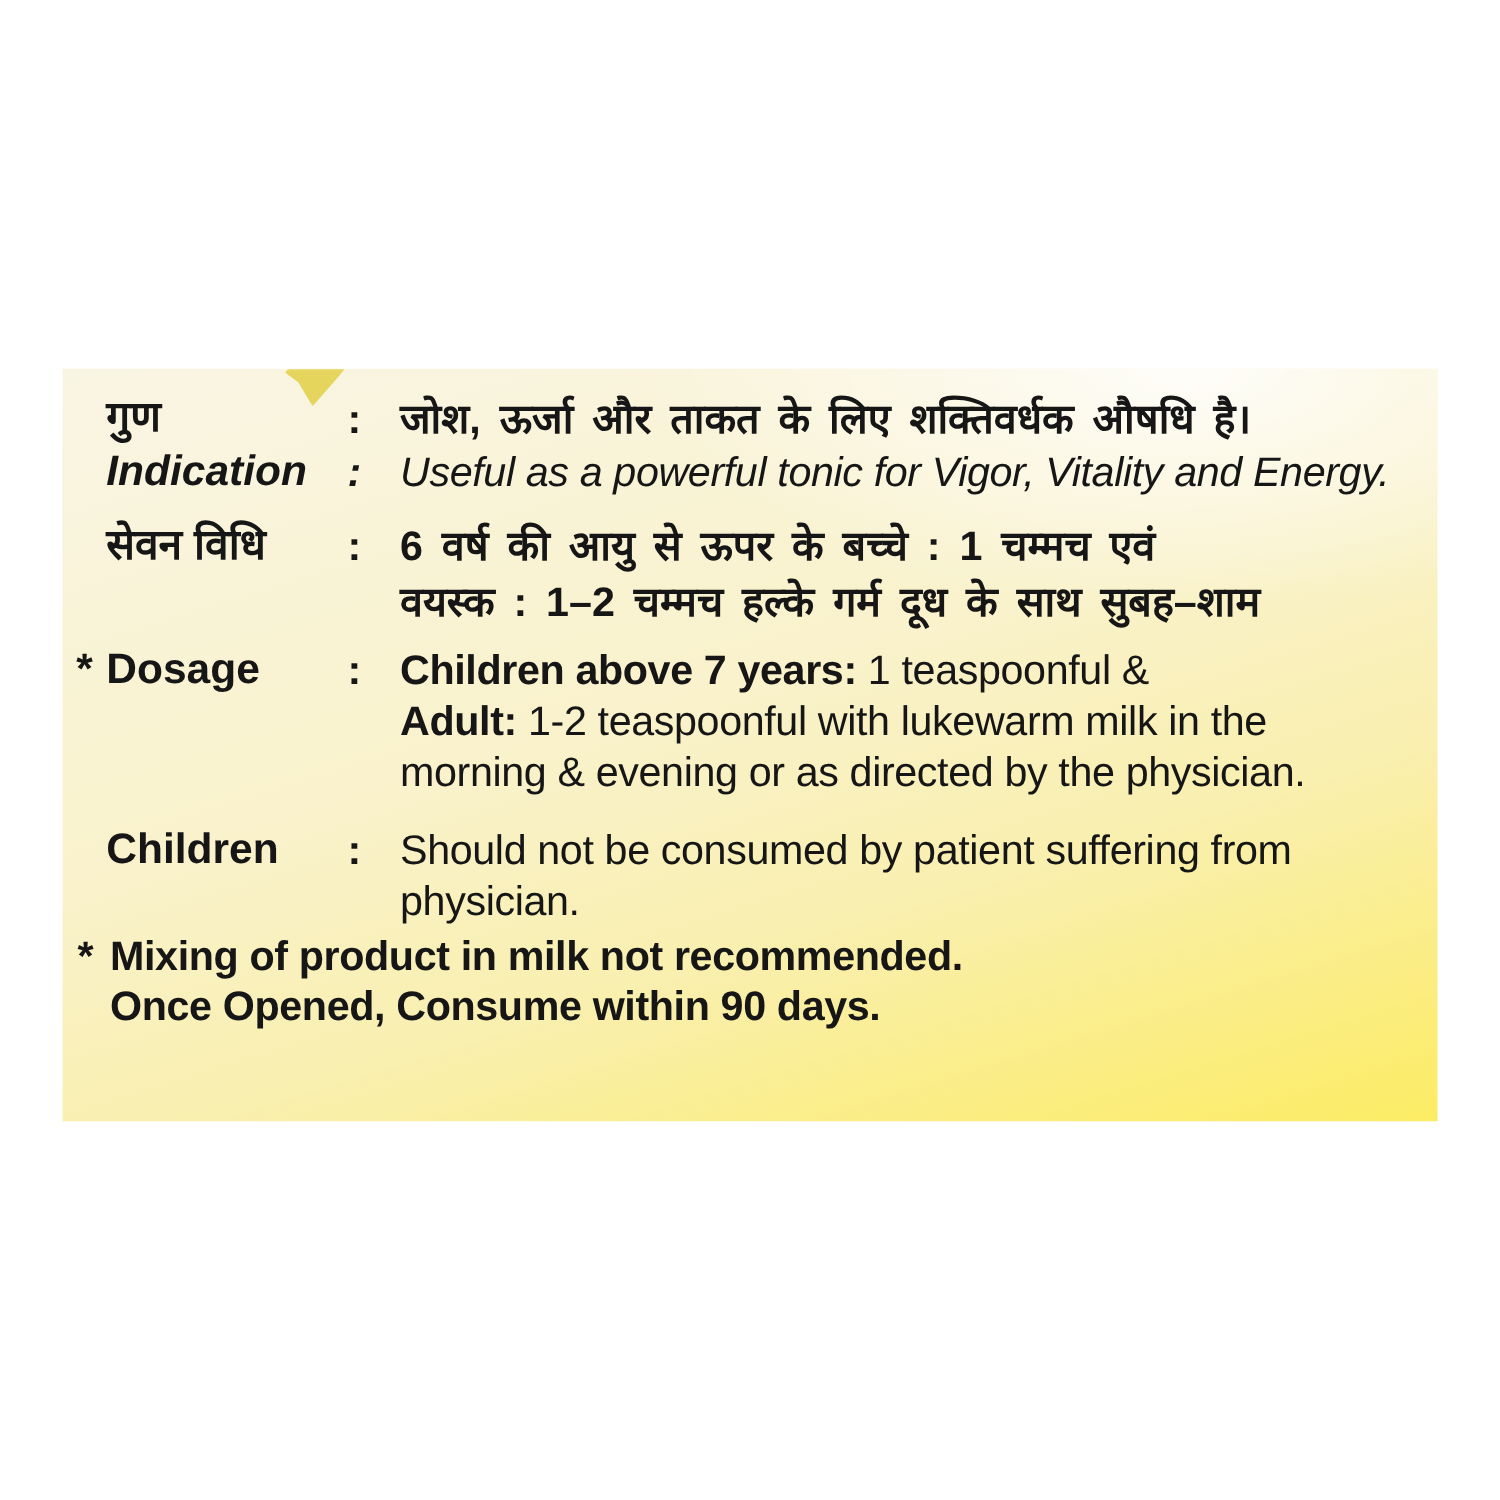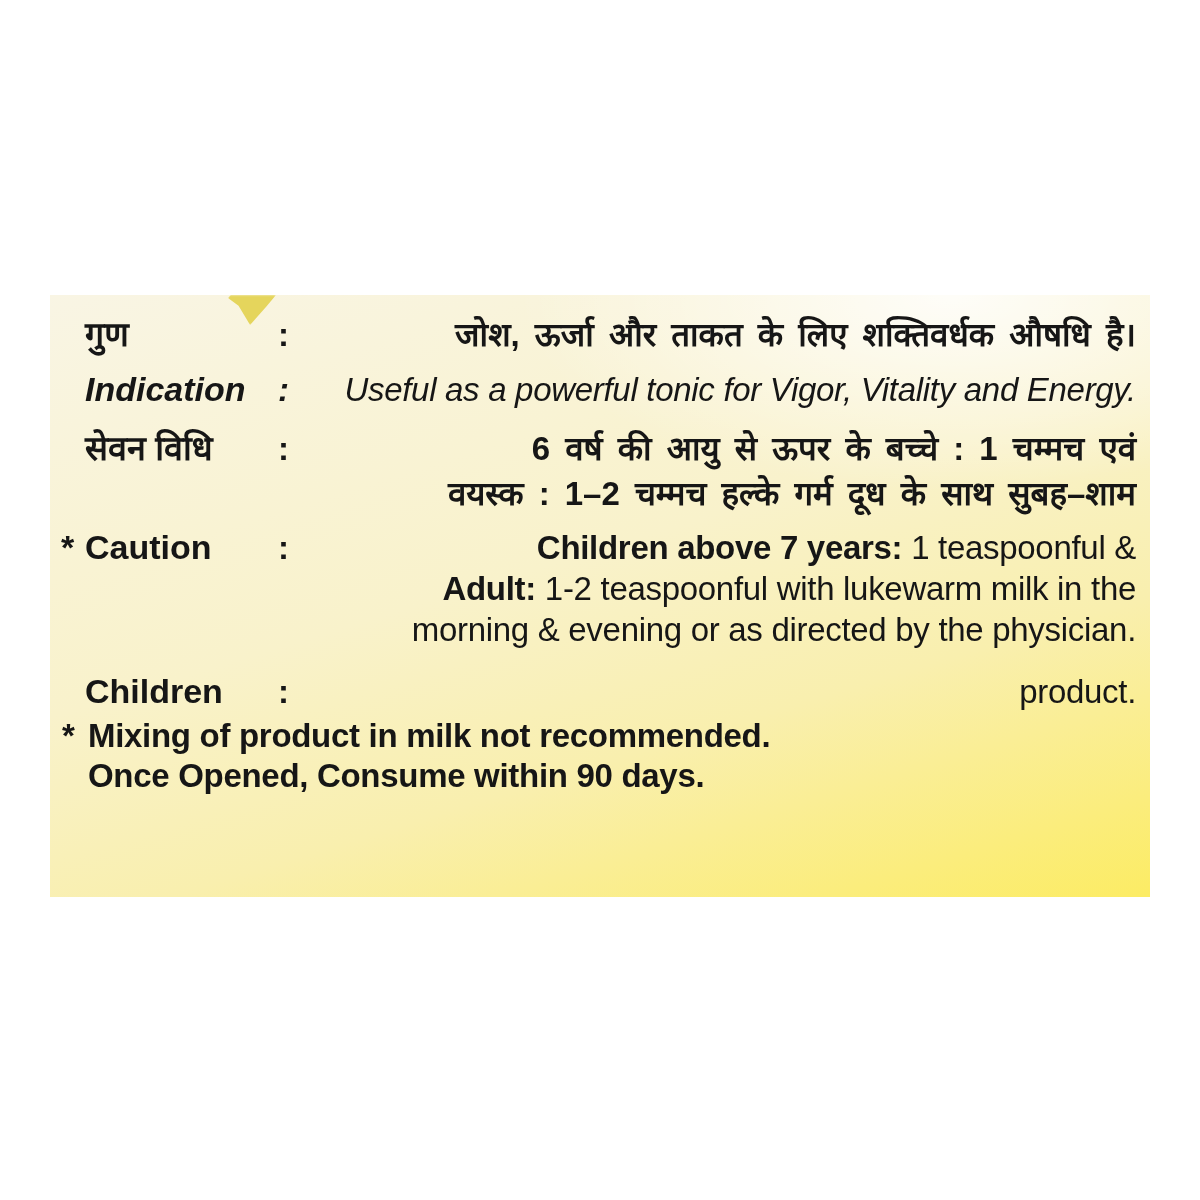--- a/index.html
+++ b/index.html
@@ -43,42 +43,41 @@
   }
   .rows {
     position: relative;
     padding: 17px 14px 0 35px;
     font-size: 33px;
   }
   .row {
     display: flex;
     align-items: flex-start;
   }
-  .row:nth-child(1) { margin-bottom: 12px; }
+  .row:nth-child(1) { }
   .row:nth-child(2) { margin-bottom: 16px; font-style: italic; }
   .row:nth-child(3) { margin-bottom: 11px; }
   .row:nth-child(4) { margin-bottom: 21px; }
   .row:nth-child(5) { margin-bottom: 4px; }
   .cell-label {
     flex: 0 0 193px;
     width: 193px;
     font-weight: 700;
     font-size: 34px;
     position: relative;
     white-space: nowrap;
   }
   .cell-colon {
     flex: 0 0 42px;
     width: 42px;
     font-weight: 700;
   }
   .cell-value {
     flex: 1 1 auto;
     min-width: 0;
-    text-align: right;
   }
   .line {
     line-height: 41px;
     white-space: nowrap;
     letter-spacing: -0.3px;
   }
   .row.hi .line {
     line-height: 45px;
     font-weight: 700;
     word-spacing: 0.18em;
@@ -135,33 +134,34 @@
         </div>
         <div class="row hi">
           <div class="cell-label"><span class="label-text">सेवन विधि</span></div>
           <div class="cell-colon">:</div>
           <div class="cell-value">
             <div class="line"><span class="seg bold">6 वर्ष की आयु से ऊपर के बच्चे : 1 चम्मच एवं</span></div>
             <div class="line"><span class="seg bold">वयस्क : 1–2 चम्मच हल्के गर्म दूध के साथ सुबह–शाम</span></div>
           </div>
         </div>
         <div class="row en">
-          <div class="cell-label"><span class="asterisk-label">*</span><span class="label-text">Caution</span></div>
+          <div class="cell-label"><span class="asterisk-label">*</span><span class="label-text">Dosage</span></div>
           <div class="cell-colon">:</div>
           <div class="cell-value">
             <div class="line"><span class="seg bold">Children above 7 years:</span><span class="seg"> 1 teaspoonful &amp;</span></div>
             <div class="line"><span class="seg bold">Adult:</span><span class="seg"> 1-2 teaspoonful with lukewarm milk in the</span></div>
             <div class="line"><span class="seg">morning &amp; evening or as directed by the physician.</span></div>
           </div>
         </div>
         <div class="row en">
           <div class="cell-label"><span class="label-text">Children</span></div>
           <div class="cell-colon">:</div>
           <div class="cell-value">
-            <div class="line"><span class="seg">product.</span></div>
+            <div class="line"><span class="seg">Should not be consumed by patient suffering from</span></div>
+            <div class="line"><span class="seg">physician.</span></div>
           </div>
         </div>
       </div>
     <div class="footnotes" id="footnotes">
         <div class="footnote"><span class="asterisk-foot">*</span><span class="footnote-text">Mixing of product in milk not recommended.</span></div>
         <div class="footnote"><span class="footnote-text">Once Opened, Consume within 90 days.</span></div>
       </div>
   </section>
 </div>
 

